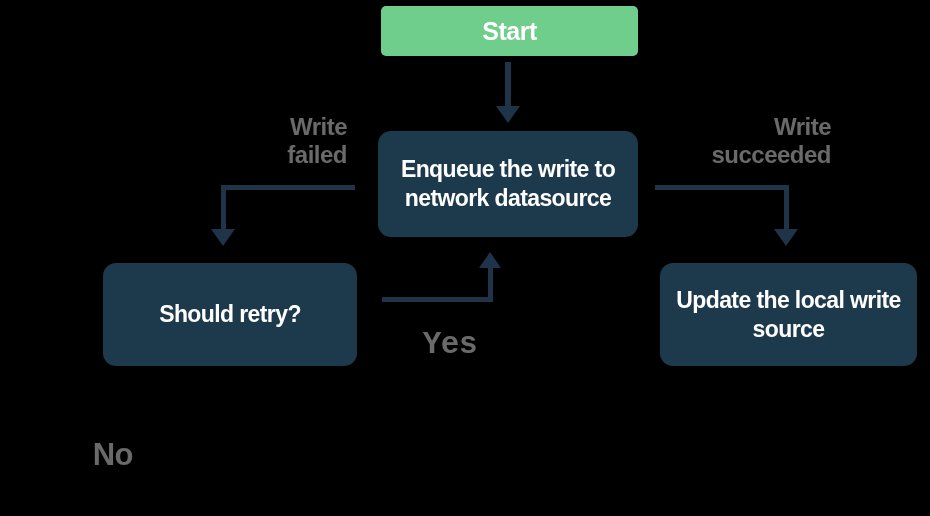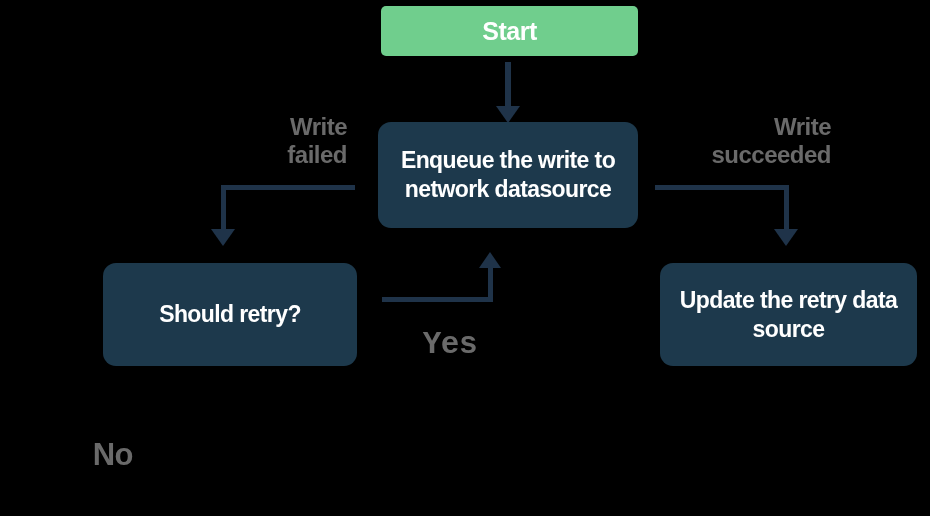--- a/index.html
+++ b/index.html
@@ -87,21 +87,21 @@
     <span>Start</span>
   </div>
 
   
   <div class="group">
     <div class="seg" style="left:505px; top:62px; width:6px; height:45px;"></div>
     <div class="head down" style="left:496px; top:106px;"></div>
   </div>
 
   
-  <div class="node dark" style="left:378px; top:122px; width:260px; height:106px;">
+  <div class="node dark" style="left:378px; top:131px; width:260px; height:106px;">
     <span>Enqueue the write to
 network datasource</span>
   </div>
 
   
   <div class="edge-label" style="left:205px; top:113px; width:142px;">Write
 failed</div>
 
   
   <div class="group">
@@ -121,21 +121,21 @@
     <div class="head down" style="left:774px; top:229px;"></div>
   </div>
 
   
   <div class="node dark" style="left:103px; top:263px; width:254px; height:103px;border-radius:13px;">
     <span>Should retry?</span>
   </div>
 
   
   <div class="node dark" style="left:660px; top:263px; width:257px; height:103px;">
-    <span>Update the retry data
+    <span>Update the local write
 source</span>
   </div>
 
   
   <div class="group">
     <div class="seg" style="left:382px; top:297px; width:111px; height:5px;"></div>
     <div class="seg" style="left:488px; top:267px; width:5px; height:35px;"></div>
     <div class="head up" style="left:479px; top:252px;"></div>
   </div>
 

